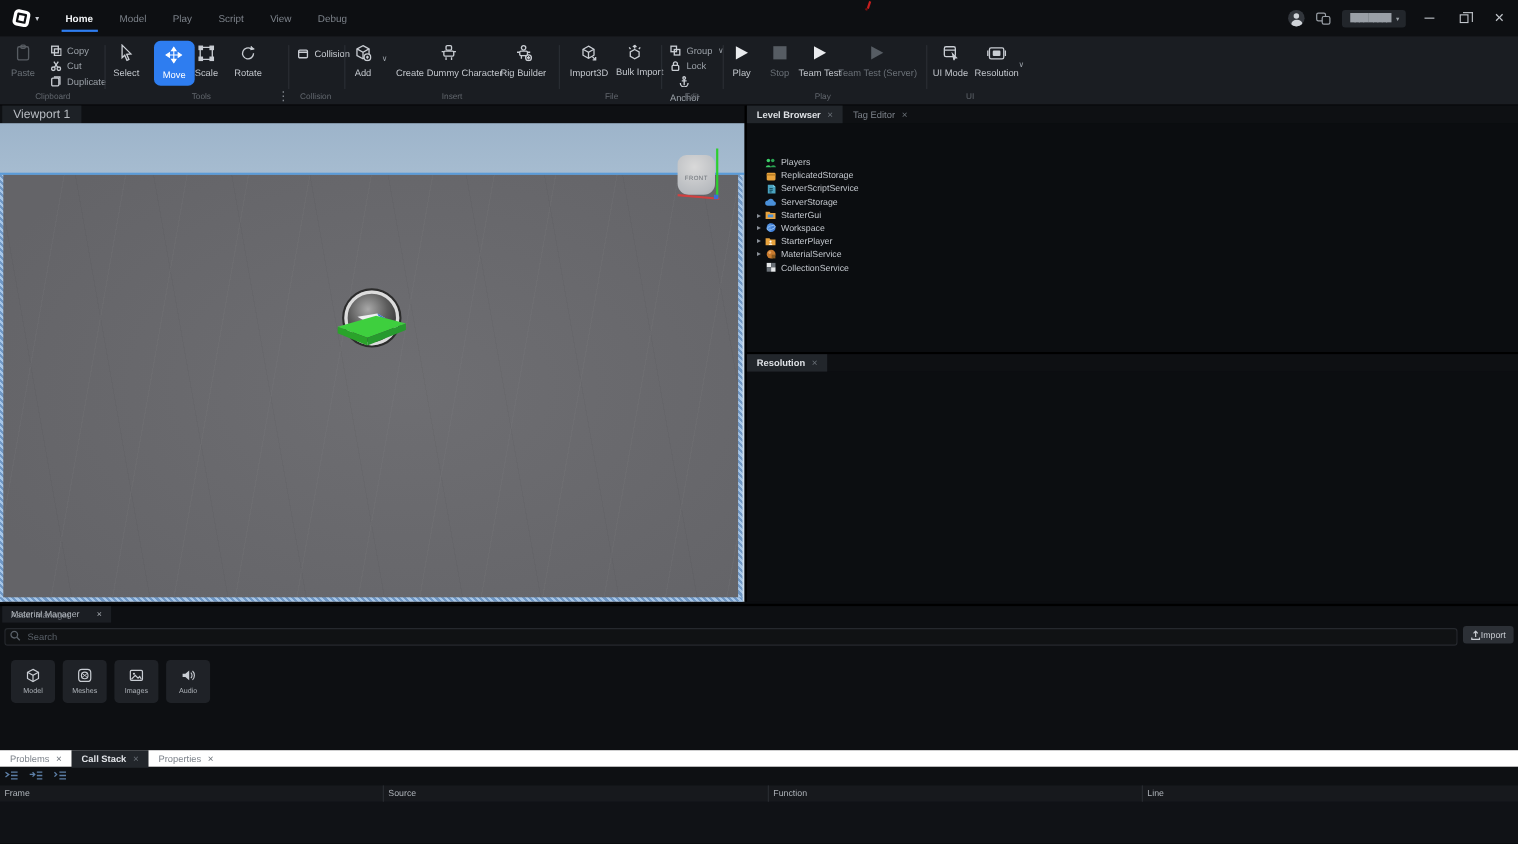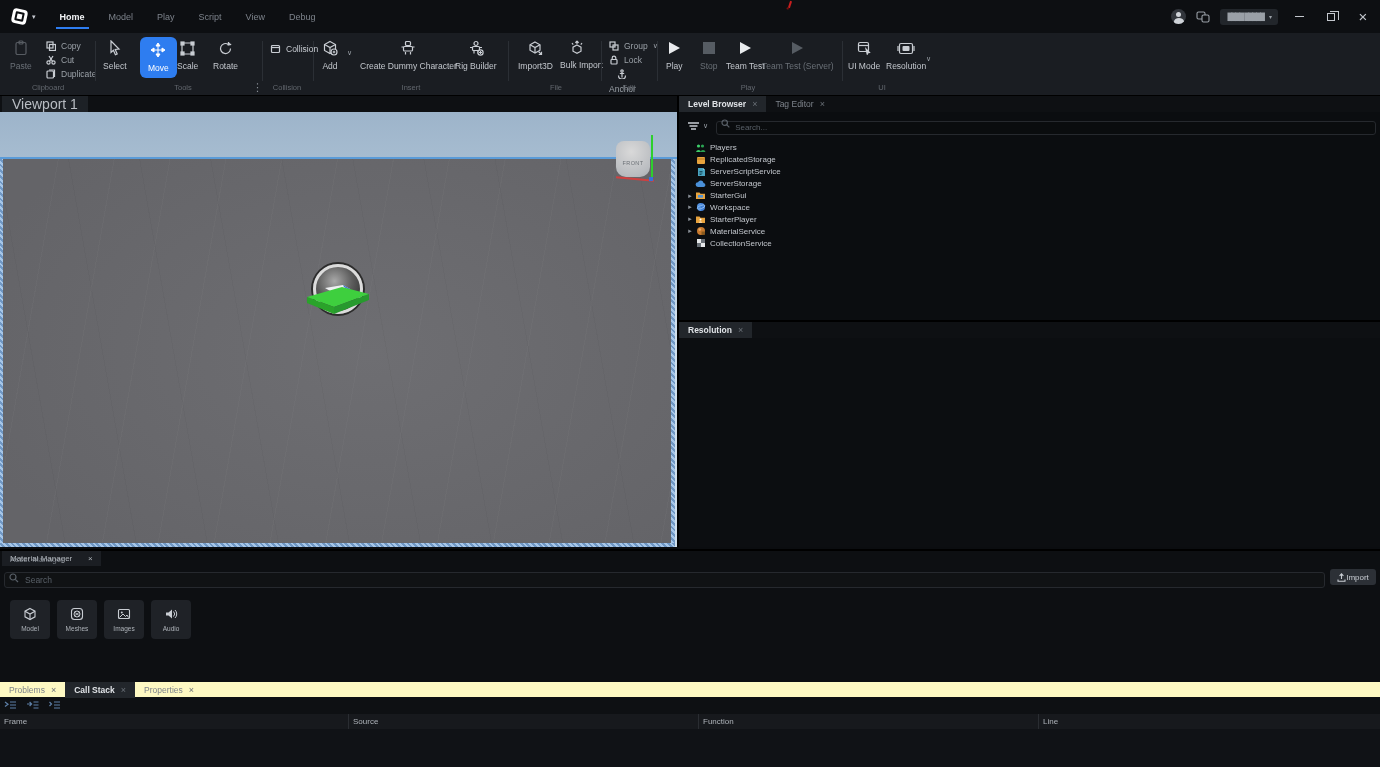--- a/index.html
+++ b/index.html
@@ -44,21 +44,21 @@
   .tri { width:0; height:0; border-left:11px solid #e9ebee; border-top:6.5px solid transparent; border-bottom:6.5px solid transparent; }
   .tri.dim2 { border-left-color:#565c63; }
   .stopsq { width:12px; height:12px; background:#565c63; }
   .chev { font-size:7px; color:#9aa0a7; }
   .more-dots { position:absolute; left:252px; top:48px; color:#8a8f96; font-size:11px; }
   svg.ic { stroke:#c9cdd3; fill:none; stroke-width:1.2; }
   .dim svg.ic { stroke:#8a9098; }
 
   
   .vp-tabbar { position:absolute; left:0; top:96px; width:677px; height:16px; background:#0e1013; }
-  .vp-tab { position:absolute; left:2px; top:0; height:16px; background:#1d2126; color:#b9bdc3; font-size:14px; display:flex; align-items:center; padding:0 10px; }
+  .vp-tab { position:absolute; left:2px; top:0; height:16px; background:#1d2126; color:#b9bdc3; font-size:11px; display:flex; align-items:center; padding:0 10px; }
   .vp-canvas { position:absolute; left:0; top:112px; width:677px; height:435px; background:linear-gradient(#9db4ca, #c3d5e4 44%, #cfdeeb 46%); overflow:hidden; }
   .vp-horizon { position:absolute; left:0; top:45px; width:677px; height:2px; background:#5a9bd8; }
   .vp-fog { position:absolute; left:2px; top:47px; width:672px; height:432px; background:radial-gradient(ellipse at 55% 45%, #6e6e72, #646468 80%); }
   .vp-fog::after { content:""; position:absolute; inset:0;
      background:repeating-linear-gradient(100deg, rgba(255,255,255,.025) 0 1px, transparent 1px 55px),
                 repeating-linear-gradient(80deg, rgba(0,0,0,.03) 0 1px, transparent 1px 70px); }
   .sel-edge { position:absolute; background:repeating-linear-gradient(45deg,#a6c6e8 0 2px,#6f97c4 2px 4px); }
   .sel-left { left:0px; top:47px; width:3px; height:434px; }
   .sel-right { left:671px; top:47px; width:4px; height:434px; }
   .sel-bottom { left:0px; top:431px; width:675px; height:4px; }
@@ -104,21 +104,21 @@
   .am-search { flex:1; position:relative; }
   .am-search input { width:100%; height:16px; background:#101214; border:1px solid #26292e; border-radius:3px; color:#b9bdc3; font-size:8.5px; padding:0 6px 0 20px; outline:none; font-family:"Liberation Sans",sans-serif; }
   .am-search input::placeholder { color:#596068; }
   .am-import { width:46px; height:16px; background:#2c3036; border-radius:3px; display:flex; align-items:center; justify-content:center; gap:0; font-size:8px; color:#c9cdd3; }
   .am-cats { position:absolute; left:10px; top:49px; display:flex; gap:7px; }
   .cat-card { width:40px; height:39px; background:#1f2227; border-radius:4px; display:flex; flex-direction:column; align-items:center; justify-content:center; gap:4px; }
   .cat-card .clabel { font-size:6.5px; color:#aeb3b9; }
 
   
   .debug { position:absolute; left:0; top:682px; width:1380px; height:85px; background:#0e1013; }
-  .dbg-tabbar { position:absolute; left:0; top:0; width:100%; height:15px; background:#fef9c3; display:flex; }
+  .dbg-tabbar { position:absolute; left:0; top:0; width:100%; height:15px; background:#ffffff; display:flex; }
   .dbg-toolbar { position:absolute; left:4px; top:18px; display:flex; gap:9px; }
   .dbg-head { position:absolute; left:0; top:32px; width:100%; height:15px; background:#17191d; display:flex; font-size:8px; color:#aeb3b9; align-items:center; }
   .dbg-col { border-right:1px solid #2a2d32; height:15px; display:flex; align-items:center; padding-left:4px; }
   .dbg-body { position:absolute; left:0; top:47px; width:100%; bottom:0; background:#101216; }
 </style>
 </head>
 <body>
 
 <div id="app">
 
@@ -418,35 +418,20 @@
 
   <div class="right-panel">
     <div class="rp-tabbar">
       <div class="ptab active">
         <span>Level Browser</span>
         <span class="tclose">×</span>
       </div>
       <div class="ptab">
         <span>Tag Editor</span>
         <span class="tclose">×</span>
-      </div>
-    </div>
-    <div class="filter-row">
-      <div class="filter-btn">
-        <svg width="13" height="10" viewBox="0 0 13 10">
-          <path d="M1 2 h11 M2.5 5 h8 M4 8 h5" stroke="#c9cdd3" stroke-width="1.4"></path>
-        </svg>
-        <span class="chev">∨</span>
-      </div>
-      <div class="search-box">
-        <svg class="sicon" width="9" height="9" viewBox="0 0 9 9">
-          <circle cx="3.7" cy="3.7" r="2.7" fill="none" stroke="#596068" stroke-width="1.2"></circle>
-            <path d="M5.8 5.8 L8.3 8.3" stroke="#596068" stroke-width="1.2"></path>
-        </svg>
-        <input type="text" placeholder="Search..." style="">
       </div>
     </div>
 
     <div class="tree">
       <div class="trow">
         <span class="arrow"></span>
         <span class="ticon">
           <svg width="11" height="10" viewBox="0 0 11 10">
               <circle cx="3.5" cy="3" r="1.6" fill="#3ecf6a"></circle>
               <circle cx="7.5" cy="3" r="1.6" fill="#2aa352"></circle>

